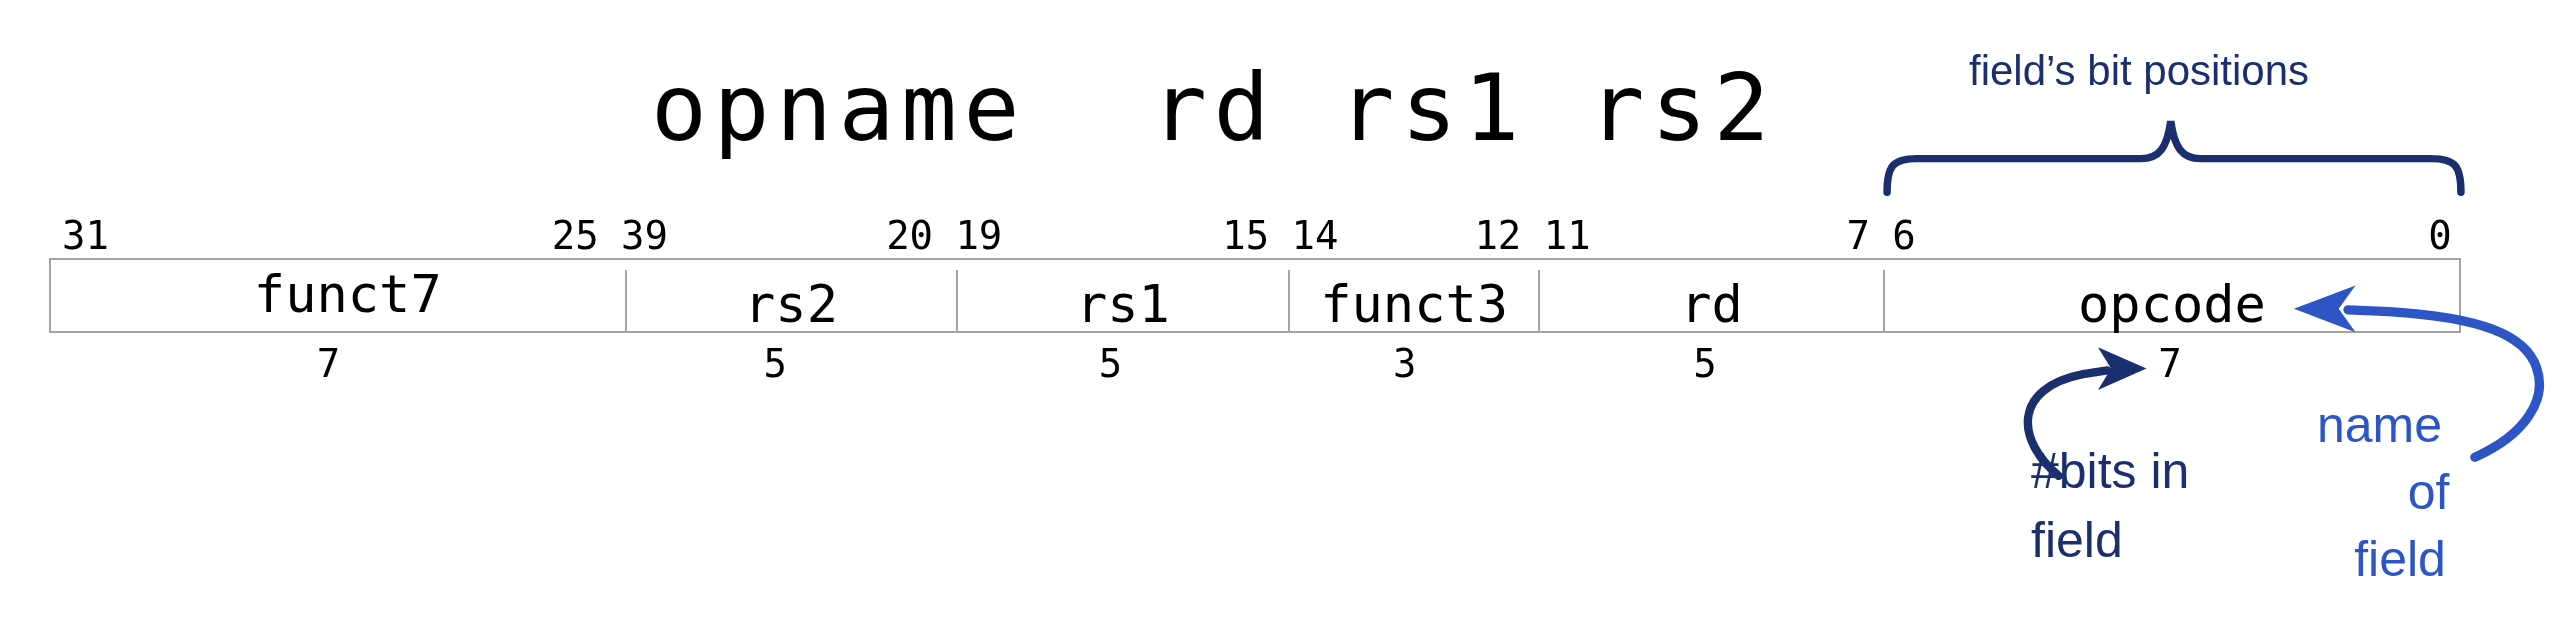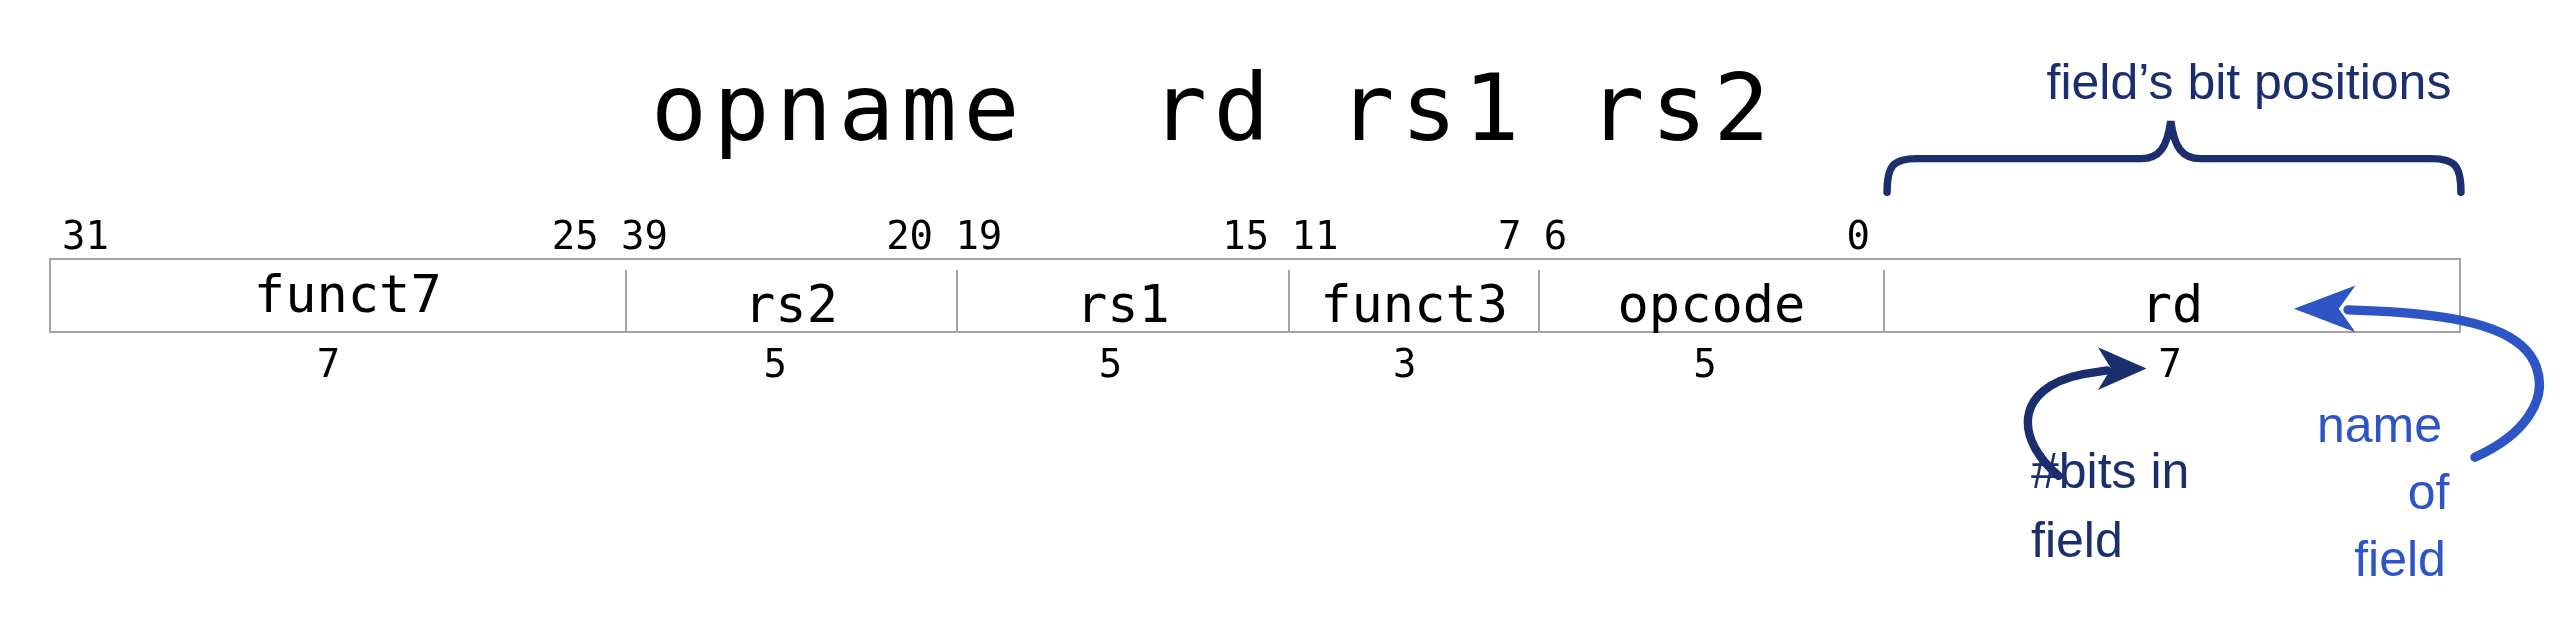--- a/index.html
+++ b/index.html
@@ -27,22 +27,22 @@
 
   .cells{height:75px;border:2.8px solid #a3a3a3;padding-left:20px;}
   .fcell{font-size:52px;line-height:69px;text-align:center;background:#fff;}
   .fcell + .fcell{border-left:2.8px solid #a3a3a3;margin-top:10px;}
 
   .counts{height:43px;font-size:39px;line-height:43px;margin-top:9.3px;}
   .ccell{text-align:center;}
 
   
   .ann{font-family:"Liberation Sans",sans-serif;position:absolute;}
-  .lbl-bitpos{left:1969px;top:58px;width:560px;text-align:center;
-              font-size:50px;line-height:49px;color:#1b2f6e;}
+  .lbl-bitpos{left:1969px;top:46px;width:560px;
+              font-size:42px;line-height:49px;color:#1b2f6e;}
   .lbl-bits{left:2031px;top:437px;font-size:50px;line-height:69px;color:#1b2f6e;}
   .lbl-name{left:2277px;top:392px;width:205px;text-align:center;
             font-size:50px;line-height:67px;color:#2d55c6;}
   .lbl-name .l2{transform:translateX(49px);}
   .lbl-name .l3{transform:translateX(20.5px);}
 
   .overlay{position:absolute;left:0;top:0;width:2576px;height:628px;pointer-events:none;}
 </style>
 </head>
 <body>
@@ -60,36 +60,40 @@
       </div>
       <div class="bcell">
         <span>39</span>
         <span>20</span>
       </div>
       <div class="bcell">
         <span>19</span>
         <span>15</span>
       </div>
       <div class="bcell">
+        <span>14</span>
+        <span>12</span>
+      </div>
+      <div class="bcell">
         <span>11</span>
         <span>7</span>
       </div>
       <div class="bcell">
         <span>6</span>
         <span>0</span>
       </div>
     </div>
 
     <div class="row cells">
       <div class="fcell">funct7</div>
       <div class="fcell">rs2</div>
       <div class="fcell">rs1</div>
       <div class="fcell">funct3</div>
+      <div class="fcell">rd</div>
       <div class="fcell">opcode</div>
-      <div class="fcell">rd</div>
     </div>
 
     <div class="row counts">
       <div class="ccell">7</div>
       <div class="ccell">5</div>
       <div class="ccell">5</div>
       <div class="ccell">3</div>
       <div class="ccell">5</div>
       <div class="ccell">7</div>
     </div>

